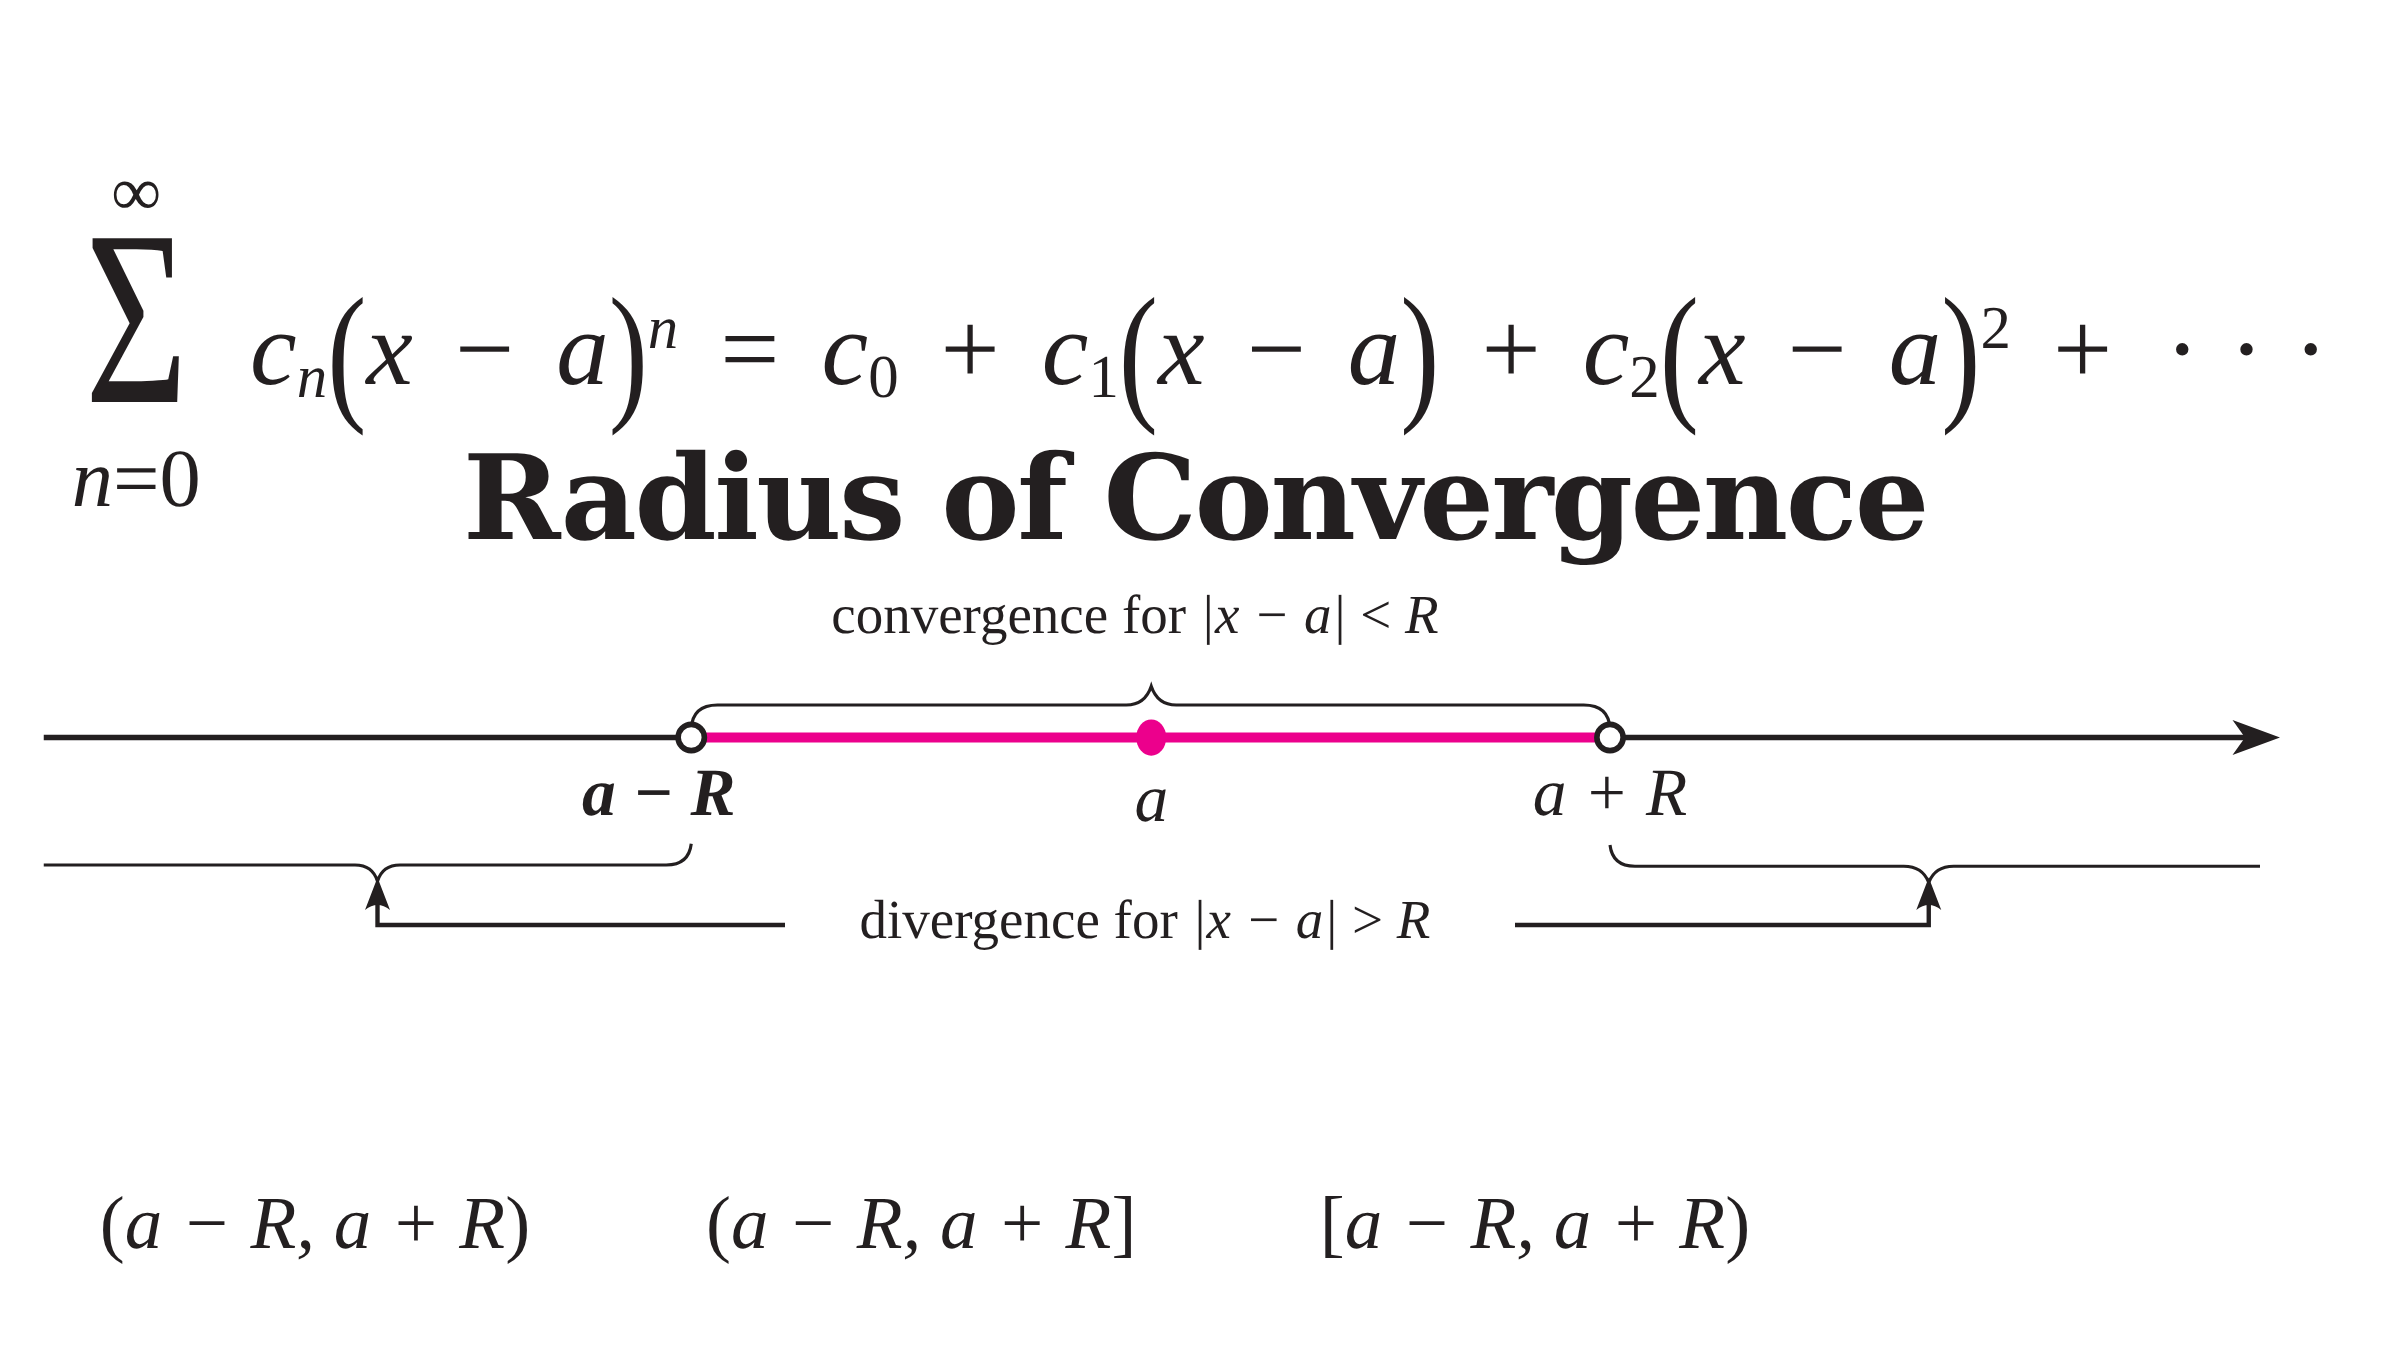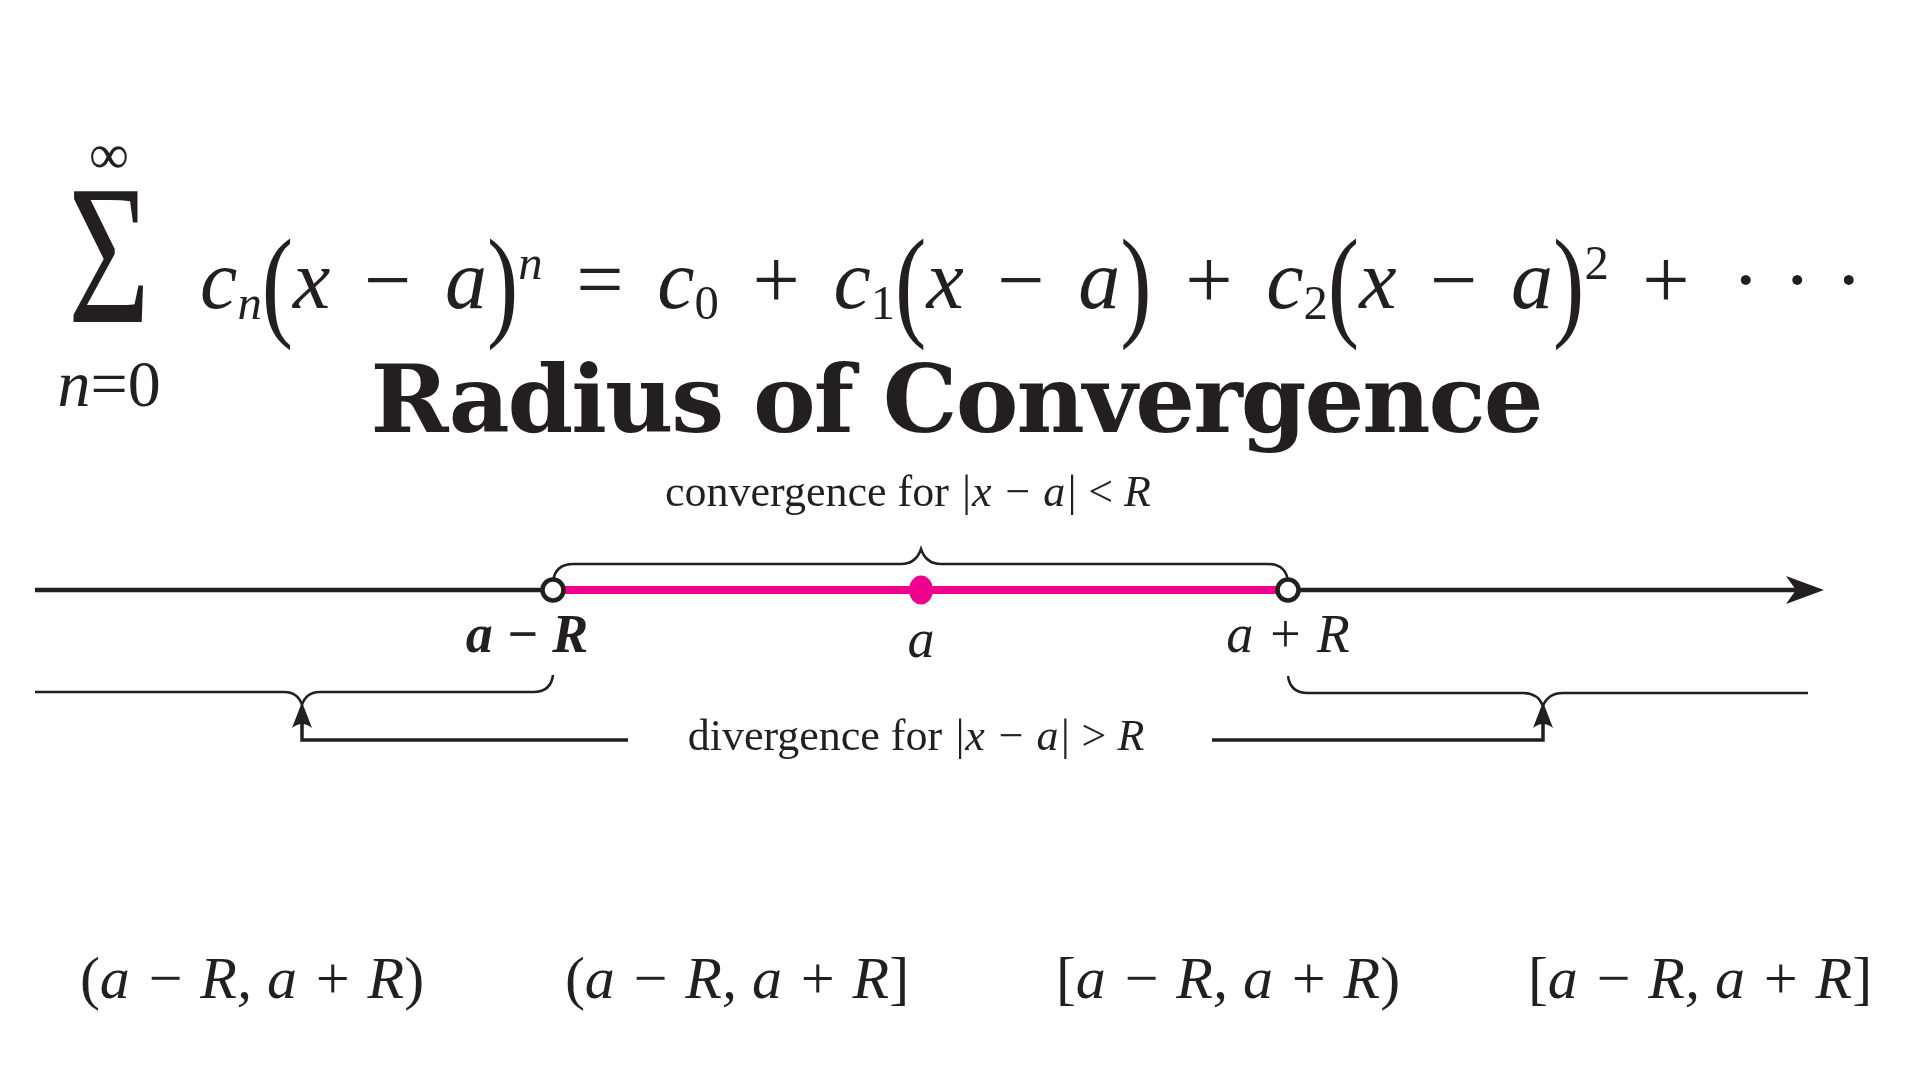--- a/index.html
+++ b/index.html
@@ -148,15 +148,14 @@
 
   <div class="abs centered cond pos-div"><span>divergence for </span><span class="vr">|x − a|</span><span> &gt; </span><span class="vr">R</span></div>
 
 
   <div class="abs centered interval pos-int-1"><span class="bracket">(</span><span class="vr">a − R, a + R</span><span class="bracket">]</span></div>
 
   <div class="abs centered interval pos-int-0"><span class="bracket">(</span><span class="vr">a − R, a + R</span><span class="bracket">)</span></div>
 
   <div class="abs centered interval pos-int-2"><span class="bracket">[</span><span class="vr">a − R, a + R</span><span class="bracket">)</span></div>
 
-  <div class="abs centered interval pos-int-3"><span class="bracket">[</span><span class="vr">a − R, a + R</span><span class="bracket">]</span></div>
 
 </div>
 
 </body></html>

